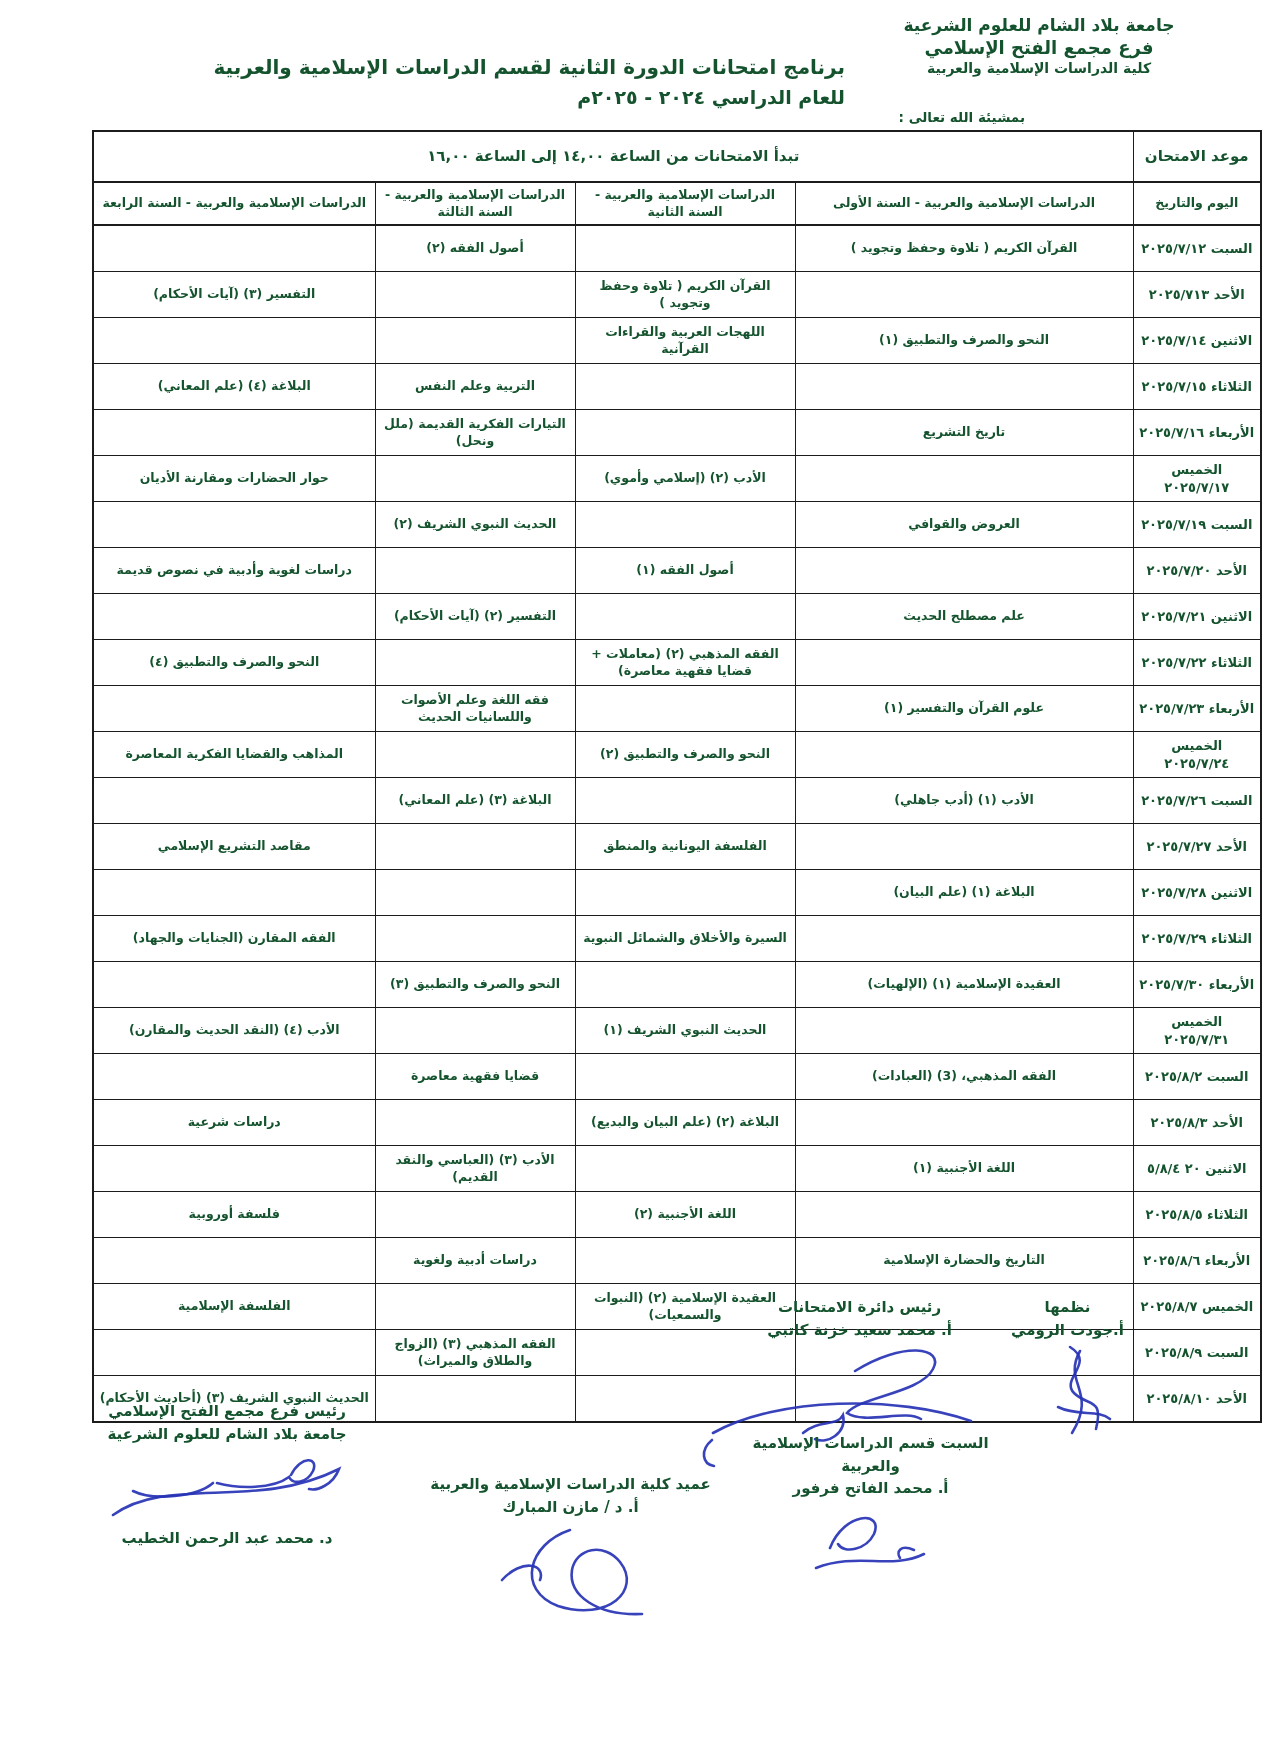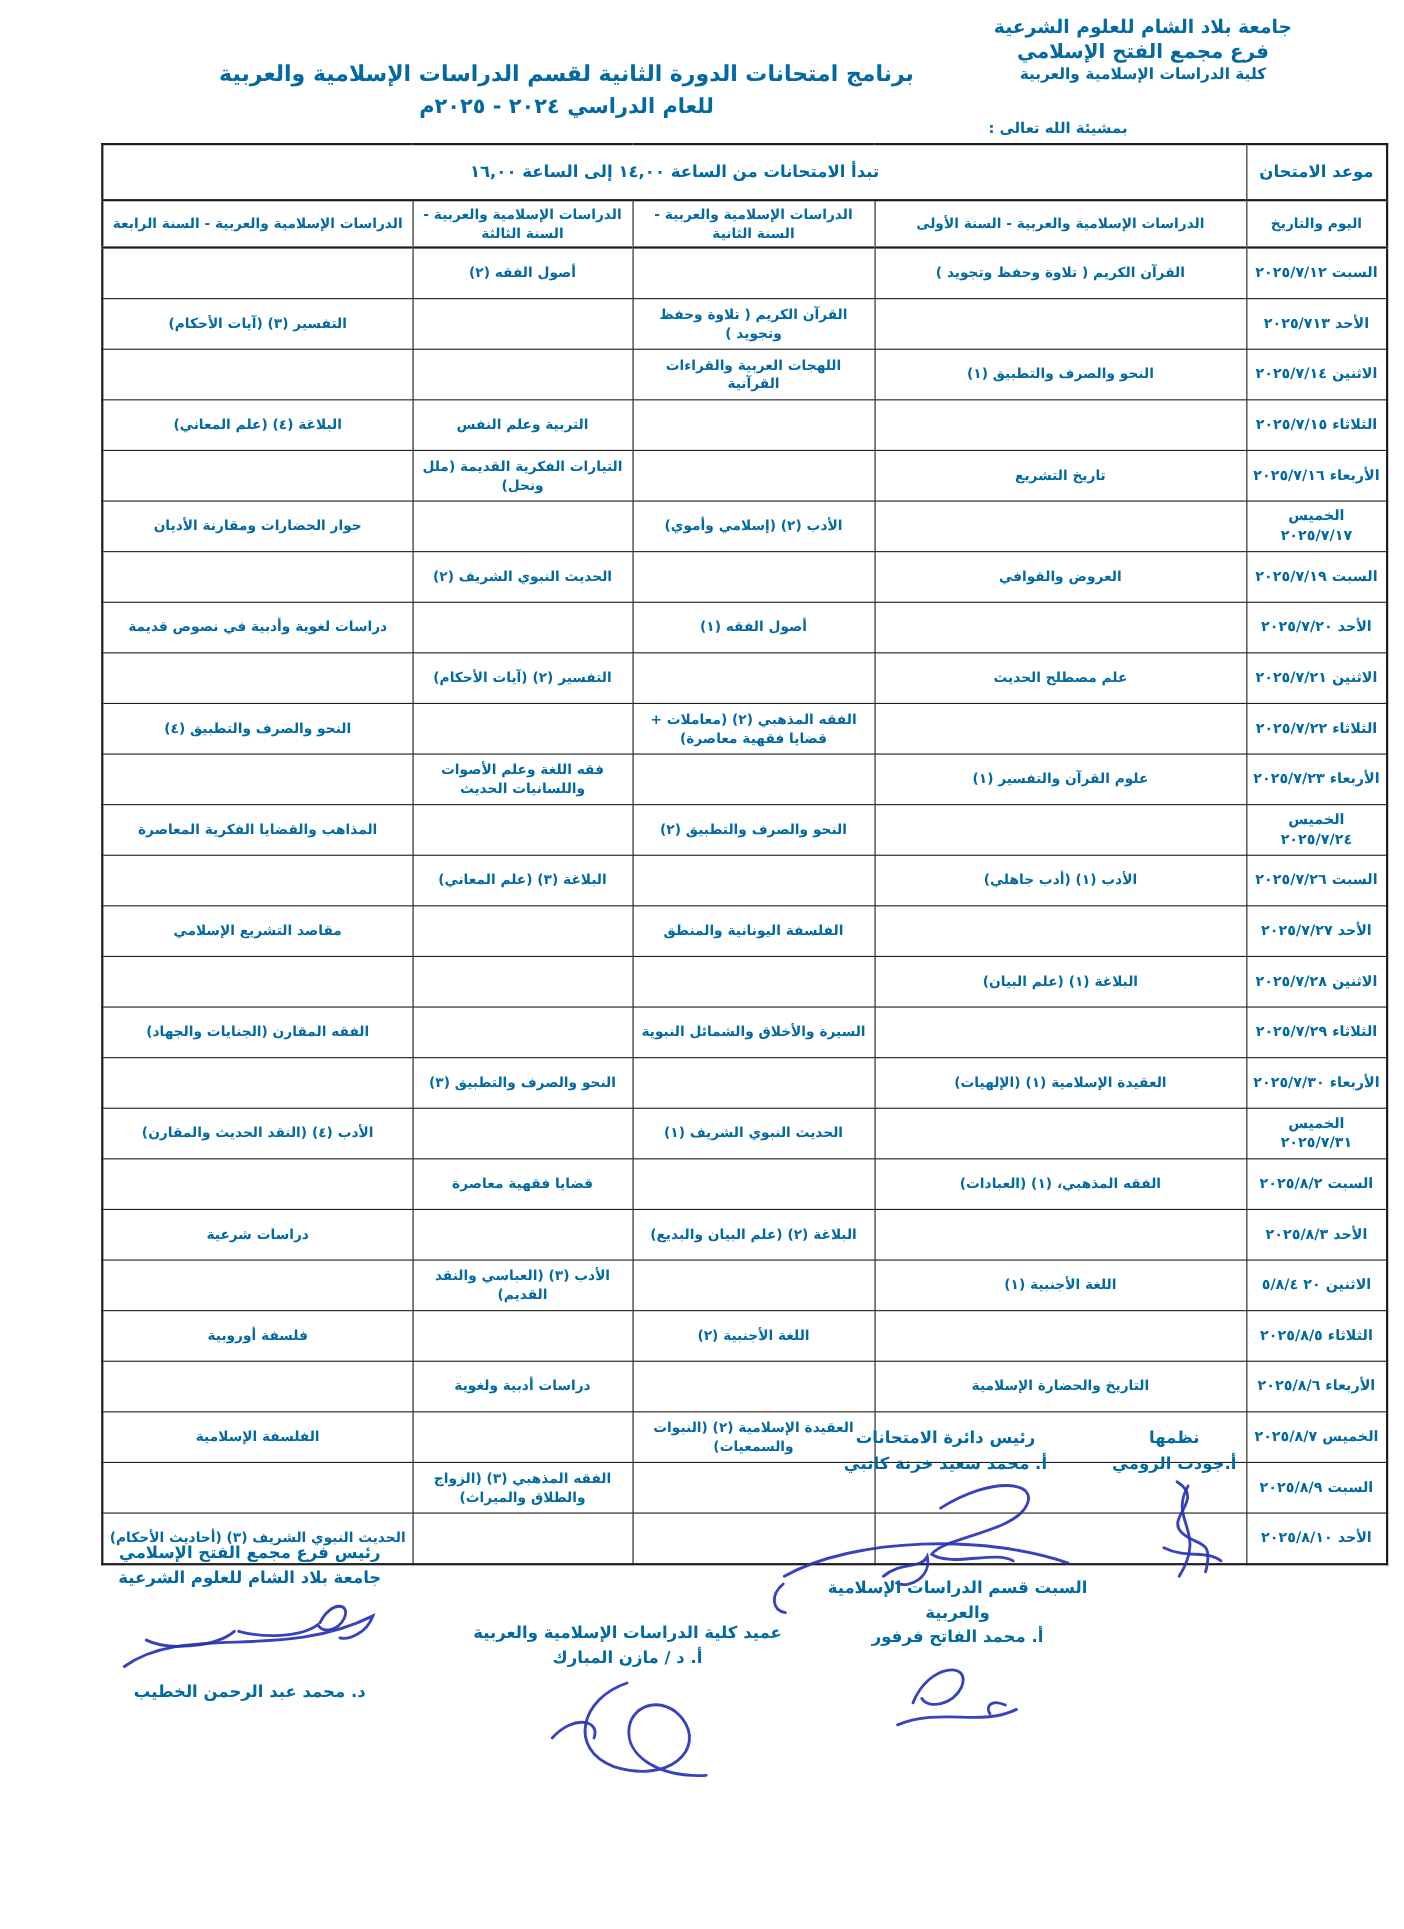--- a/index.html
+++ b/index.html
@@ -2,35 +2,35 @@
 <html lang="ar" dir="rtl"><head>
 <meta charset="utf-8">
 <style>
   html,body{margin:0;padding:0;background:#ffffff;}
   .page{
     position:relative;
     width:1276px;height:1754px;
     margin:0 auto;
     background:#ffffff;
     font-family:"DejaVu Sans", sans-serif;
-    color:#0369a1;
+    color:#14532d;
     direction:rtl;
     overflow:hidden;
   }
   
   .org{
     position:absolute;top:14px;right:62px;width:350px;
     text-align:center;font-weight:bold;line-height:1.3;
   }
   .org .l1{font-size:17px;}
   .org .l2{font-size:18px;}
   .org .l3{font-size:14px;}
   .doc-title{
     position:absolute;top:52px;left:185px;width:660px;
-    text-align:center;font-weight:bold;line-height:1.55;
+    font-weight:bold;line-height:1.55;
   }
   .doc-title .t1{font-size:20px;}
   .doc-title .t2{font-size:19px;}
   .basmala{
     position:absolute;top:109px;right:251px;
     font-size:13.5px;font-weight:bold;text-align:center;
   }
   
   table.exam{
     position:absolute;top:130px;left:92px;
@@ -224,21 +224,21 @@
         </tr>
         <tr>
           <td class="c-date">الخميس ٢٠٢٥/٧/٣١</td>
           <td class="c-year1"></td>
           <td class="c-year2">الحديث النبوي الشريف (١)</td>
           <td class="c-year3"></td>
           <td class="c-year4">الأدب (٤) (النقد الحديث والمقارن)</td>
         </tr>
         <tr>
           <td class="c-date">السبت ٢٠٢٥/٨/٢</td>
-          <td class="c-year1">الفقه المذهبي، (١) (العبادات)</td>
+          <td class="c-year1">الفقه المذهبي، (3) (العبادات)</td>
           <td class="c-year2"></td>
           <td class="c-year3">قضايا فقهية معاصرة</td>
           <td class="c-year4"></td>
         </tr>
         <tr>
           <td class="c-date">الأحد ٢٠٢٥/٨/٣</td>
           <td class="c-year1"></td>
           <td class="c-year2">البلاغة (٢) (علم البيان والبديع)</td>
           <td class="c-year3"></td>
           <td class="c-year4">دراسات شرعية</td>

